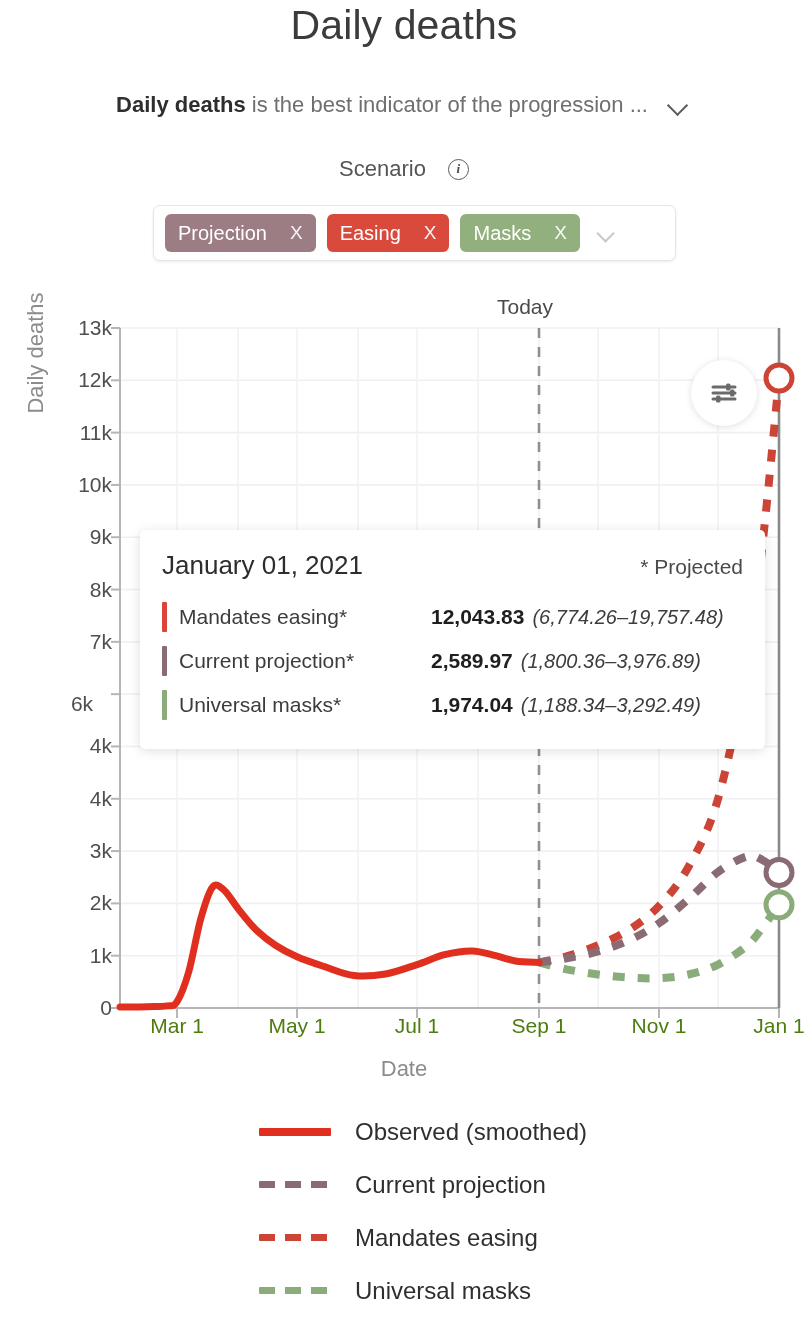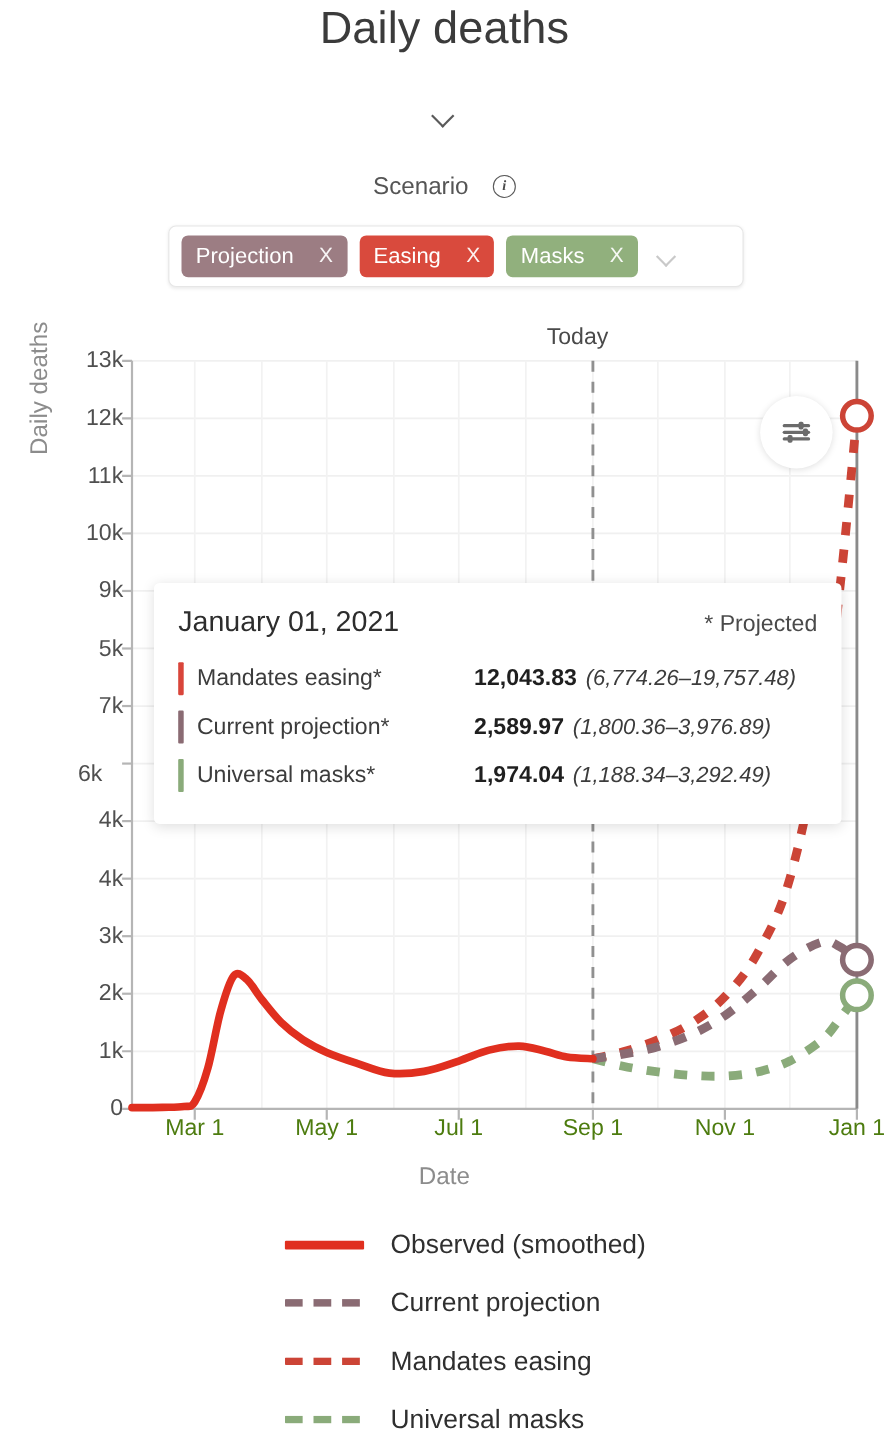--- a/index.html
+++ b/index.html
@@ -150,20 +150,21 @@
   .leg-text { font-size: 24px; color: #2f2f2f; white-space: nowrap; }
 </style>
 </head>
 <body>
 
 <div class="page">
 
   <div class="title">Daily deaths</div>
 
   <div class="subtitle-row">
+    <div class="subtitle"><b>Daily deaths</b><span> is the best indicator of the progression ...</span></div>
     <span class="chev-down"></span>
   </div>
 
   <div class="scenario-row">
     <span class="scenario-label">Scenario</span>
     <span class="info-icon">i</span>
   </div>
 
   <div class="select-box">
     <div class="chip chip-projection">
@@ -186,21 +187,21 @@
   <div class="ylabel">Daily deaths</div>
   <div class="yticks" id="yticks">
       <div class="ytick" style="top: 1008px;">0</div>
       <div class="ytick" style="top: 955.692px;">1k</div>
       <div class="ytick" style="top: 903.385px;">2k</div>
       <div class="ytick" style="top: 851.077px;">3k</div>
       <div class="ytick" style="top: 798.769px;">4k</div>
       <div class="ytick" style="top: 746.462px;">4k</div>
       <div class="ytick" style="top: 704px; text-align: center;">6k</div>
       <div class="ytick" style="top: 641.846px;">7k</div>
-      <div class="ytick" style="top: 589.538px;">5k</div>
+      <div class="ytick" style="top: 589.538px;">8k</div>
       <div class="ytick" style="top: 537.231px;">9k</div>
       <div class="ytick" style="top: 484.923px;">10k</div>
       <div class="ytick" style="top: 432.615px;">11k</div>
       <div class="ytick" style="top: 380.308px;">12k</div>
       <div class="ytick" style="top: 328px;">13k</div>
     </div>
   <div class="xticks" id="xticks">
       <div class="xtick" style="left: 177.048px;">Mar 1</div>
       <div class="xtick" style="left: 297.045px;">May 1</div>
       <div class="xtick" style="left: 417.042px;">Jul 1</div>

